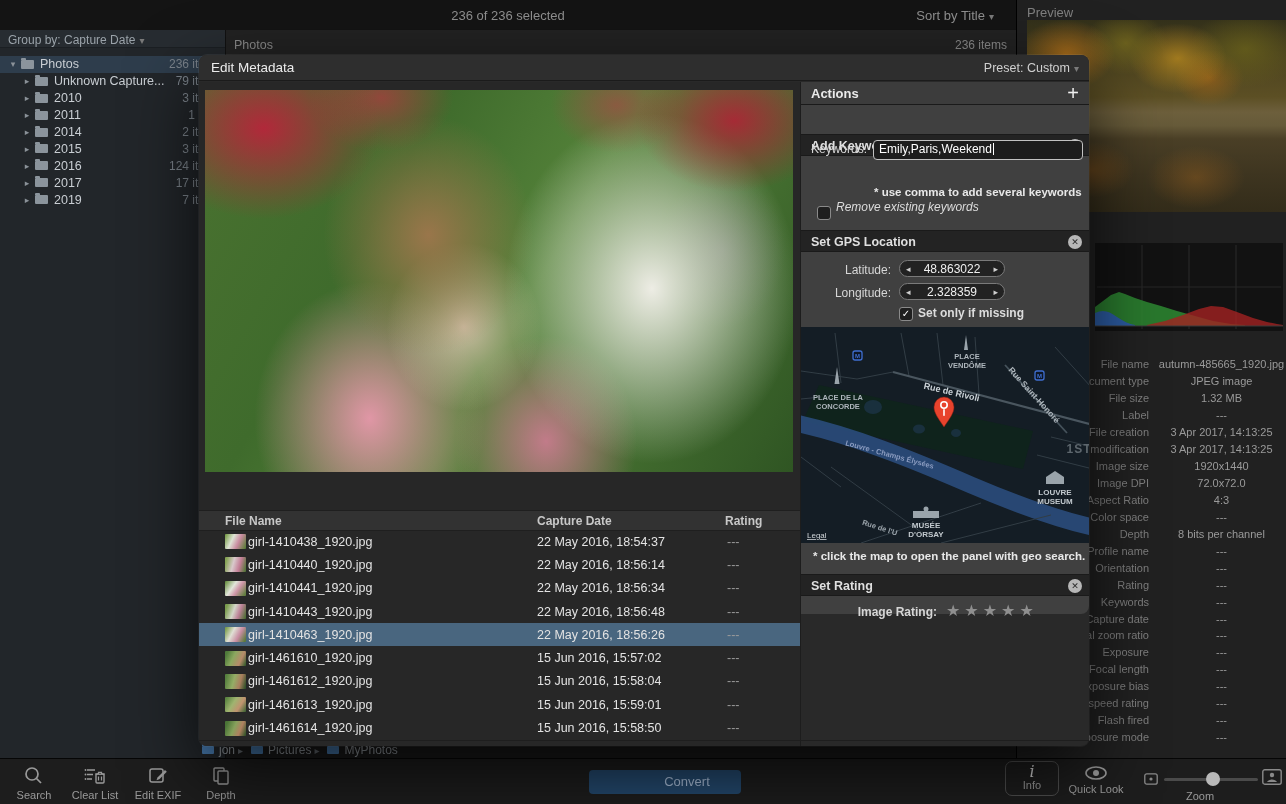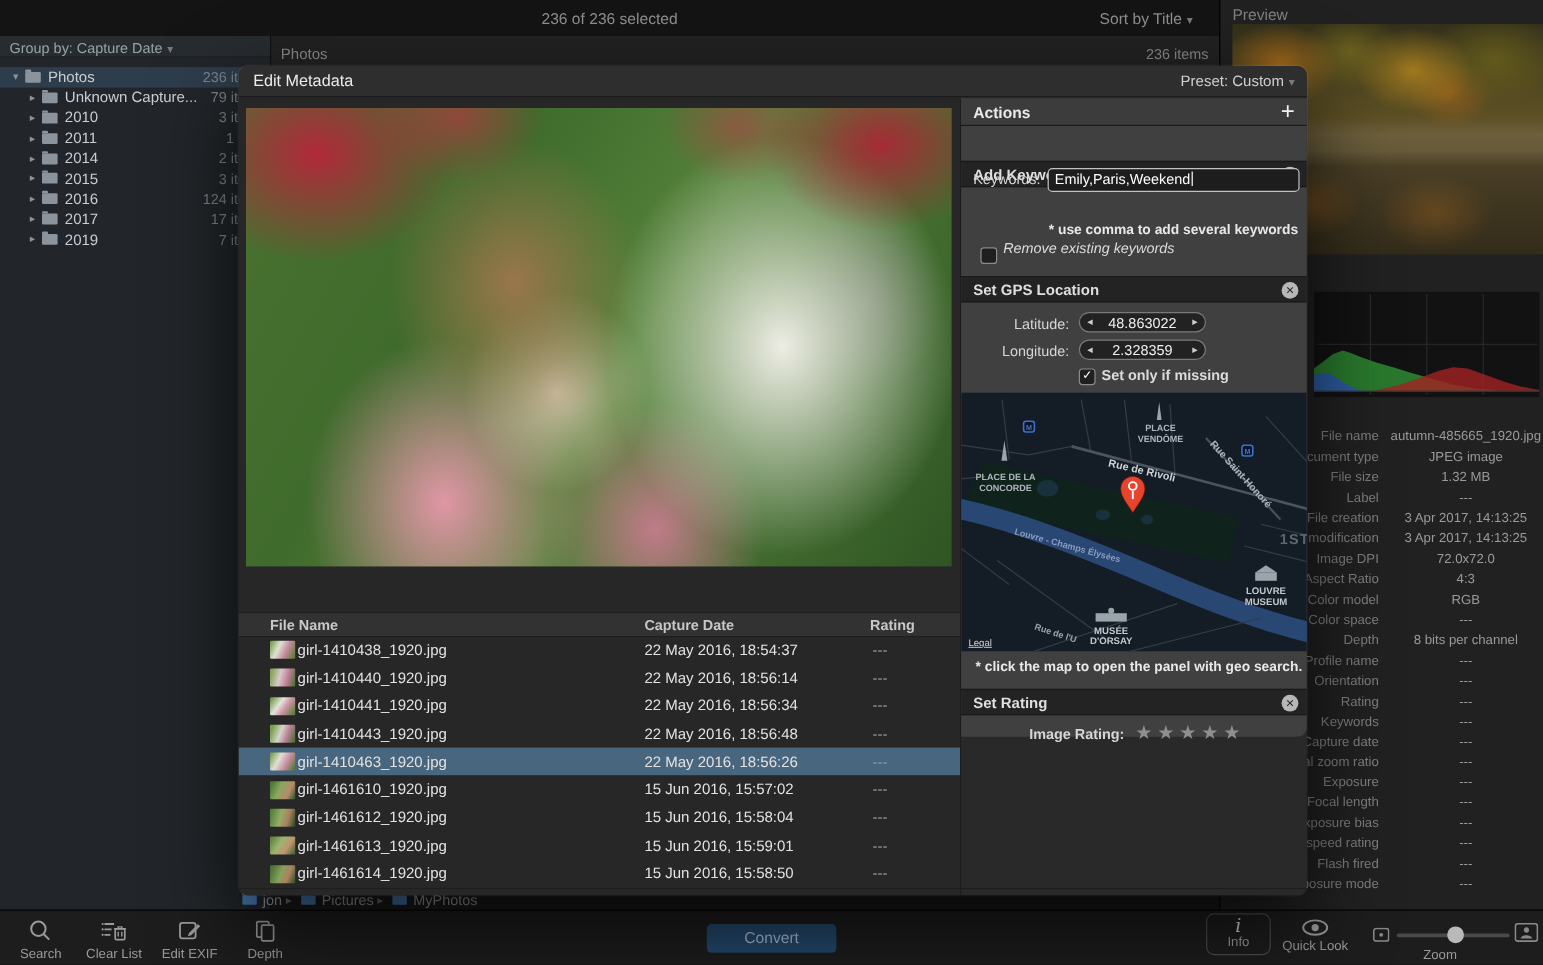--- a/index.html
+++ b/index.html
@@ -33,21 +33,21 @@
   #breadcrumb{left:186px;top:742px;height:16px;display:flex;align-items:center;font-size:12px;color:#9aa0a6;z-index:5;}
   .bc-folder{width:12px;height:8px;background:#4a7fb5;border-radius:1px;margin:0 5px;position:relative;}
   .bc-folder::before{content:"";position:absolute;left:0;top:-2px;width:5px;height:2px;background:#4a7fb5;}
   .bc-sep{color:#6a7076;font-size:10px;margin:0 3px;}
   
   #toolbar{left:0;top:758px;width:1286px;height:46px;background:#1d1d1d;border-top:1px solid #060606;z-index:6;}
   .tb-btn{position:absolute;top:3px;width:64px;text-align:center;cursor:default;}
   .tb-btn svg{display:block;margin:2px auto 0;}
   .tb-label{font-size:11px;color:#9a9a9a;margin-top:1px;}
   #convert-btn{left:589px;top:11px;width:108px;height:24px;background:#24496e;border-radius:4px;
-    font-size:13px;color:#a9bed8;text-align:center;line-height:24px;}
+    font-size:13px;color:#a9bed8;text-align:center;line-height:24px;padding-left:44px;}
   #info-btn{left:1005px;top:2px;width:52px;height:33px;border:1px solid #4e4e4e;border-radius:7px;text-align:center;}
   #info-i{font-family:"DejaVu Serif","Liberation Serif",serif;font-style:italic;font-size:16px;color:#d6d6d6;line-height:19px;}
   #info-btn .tb-label{margin-top:-2px;}
   #ql-btn{left:1064px;top:3px;width:64px;text-align:center;}
   #zoom-track{left:1164px;top:19px;width:94px;height:3px;background:#4a4a4a;border-radius:2px;}
   #zoom-knob{left:1206px;top:13px;width:14px;height:14px;border-radius:50%;background:#b9b9b9;}
   #zoom-label{left:1186px;top:31px;font-size:11px;color:#9a9a9a;}
   
   #preview-panel{left:1016px;top:0;width:270px;height:758px;background:#212121;border-left:1px solid #000;}
   #preview-title{left:10px;top:5px;font-size:13px;color:#808080;}
@@ -263,30 +263,30 @@
         </div>
         <div class="meta-row">
           <span class="ml">File creation</span>
           <span class="mv">3 Apr 2017, 14:13:25</span>
         </div>
         <div class="meta-row">
           <span class="ml">File modification</span>
           <span class="mv">3 Apr 2017, 14:13:25</span>
         </div>
         <div class="meta-row">
+          <span class="ml">Image size</span>
+          <span class="mv">1920x1440</span>
+        </div>
+        <div class="meta-row">
           <span class="ml">Image DPI</span>
           <span class="mv">72.0x72.0</span>
         </div>
         <div class="meta-row">
           <span class="ml">Aspect Ratio</span>
           <span class="mv">4:3</span>
-        </div>
-        <div class="meta-row">
-          <span class="ml">Color model</span>
-          <span class="mv">RGB</span>
         </div>
         <div class="meta-row">
           <span class="ml">Color space</span>
           <span class="mv">---</span>
         </div>
         <div class="meta-row">
           <span class="ml">Depth</span>
           <span class="mv">8 bits per channel</span>
         </div>
         <div class="meta-row">

